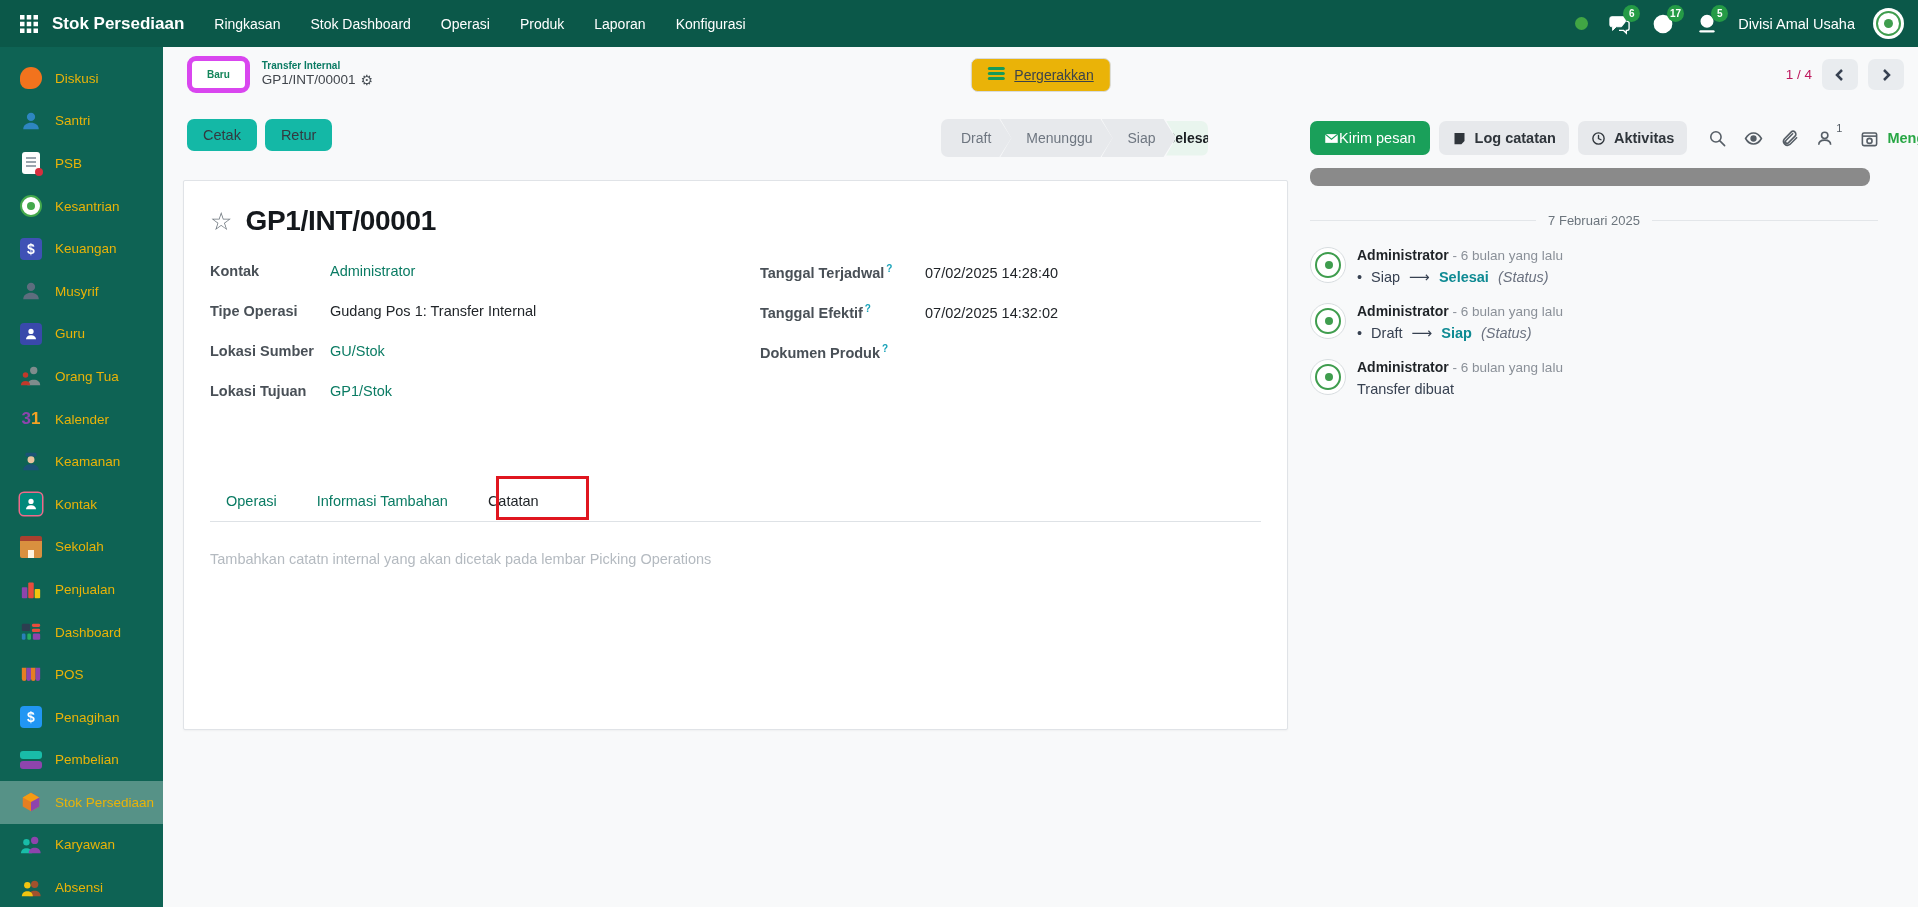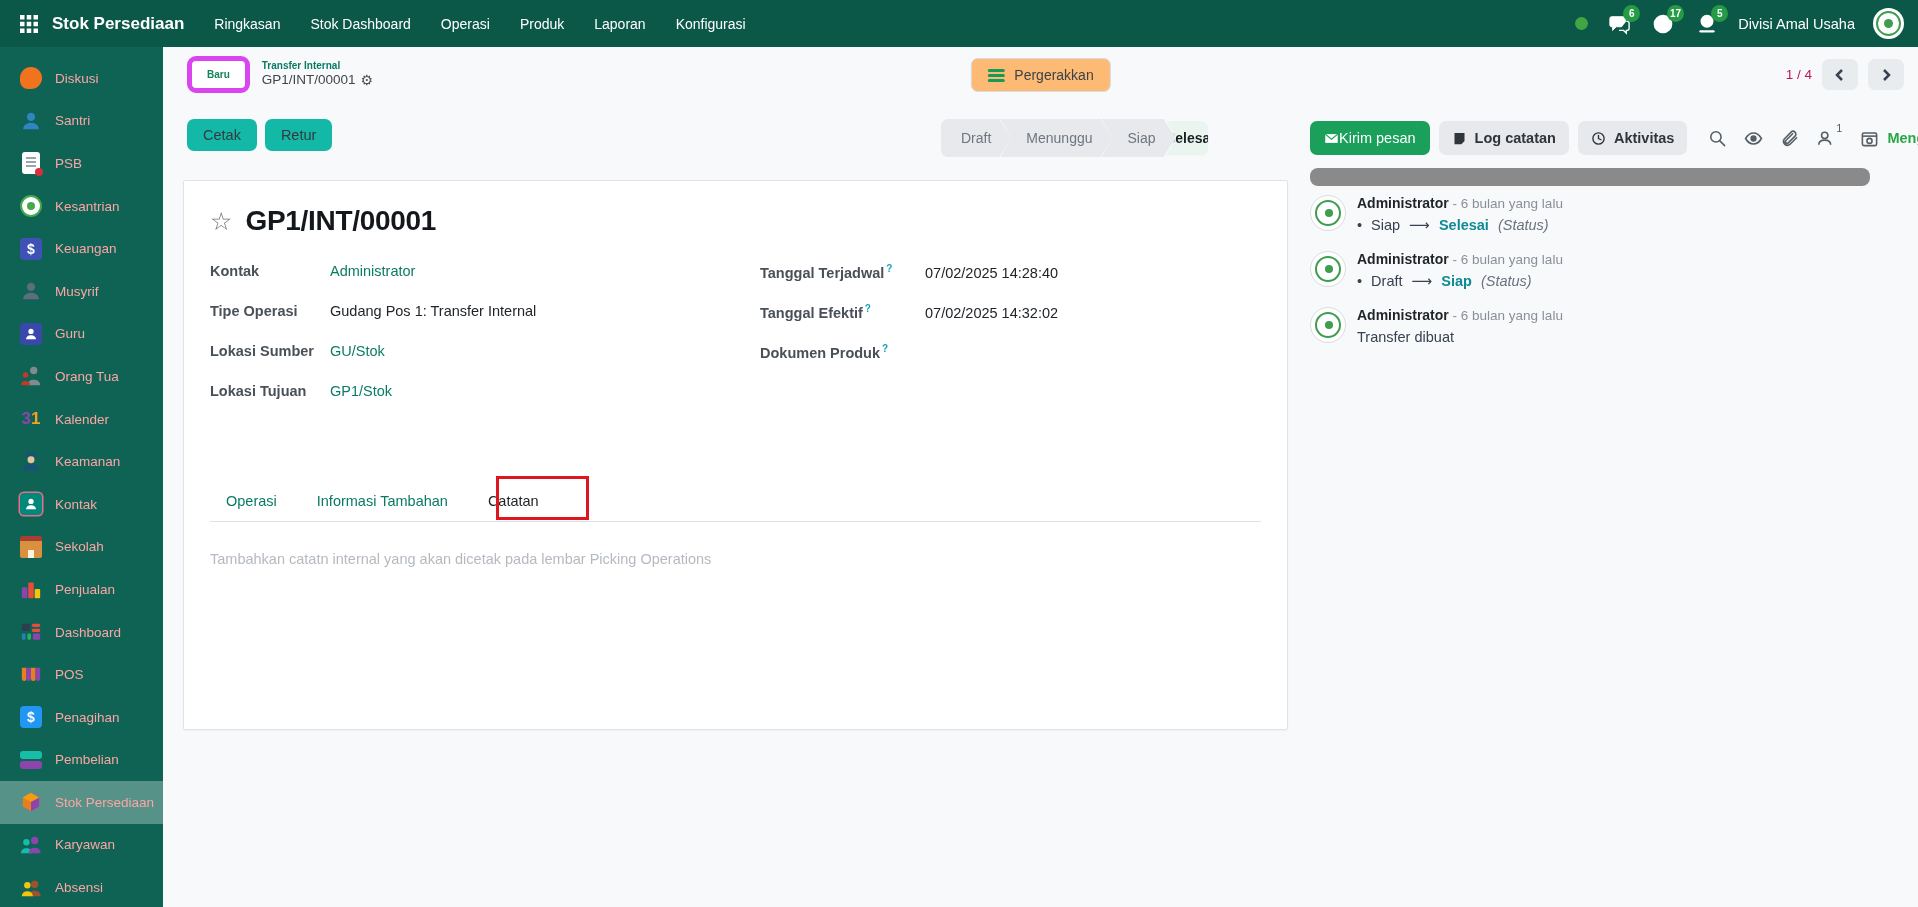--- a/index.html
+++ b/index.html
@@ -22,21 +22,21 @@
     justify-content:center; padding:0 3px; }
   .tb-user { font-size:14.5px; white-space:nowrap; }
   .tb-avatar { width:31px; height:31px; border-radius:50%; background:#fff; position:relative; }
   .tb-avatar::before { content:""; position:absolute; inset:3px; border-radius:50%; border:2px solid #3f9d4e; }
   .tb-avatar::after { content:""; position:absolute; left:11px; top:11px; width:9px; height:9px; border-radius:50%; background:#3f9d4e; }
 
   
   .sidebar { position:absolute; left:0; top:47px; width:163px; bottom:0; background:#0e6354; padding-top:10px; z-index:20; }
   .side-item { height:42.6px; display:flex; align-items:center; padding-left:20px; gap:13px; cursor:pointer; }
   .side-item.active { background:rgba(255,255,255,0.30); }
-  .side-label { color:#fca5a5; font-size:13.5px; white-space:nowrap; }
+  .side-label { color:#eab308; font-size:13.5px; white-space:nowrap; }
   .app-ic { width:22px; height:22px; flex-shrink:0; position:relative; display:flex; align-items:center; justify-content:center; }
   .app-ic svg { width:22px; height:22px; }
   .ic-diskusi { background:#f2731d; border-radius:50% 50% 50% 8px; }
   .ic-psb { background:#fdfdfd; border-radius:3px; width:18px; margin:0 2px;
     background-image:linear-gradient(#9aa4ad 0 0),linear-gradient(#9aa4ad 0 0),linear-gradient(#9aa4ad 0 0);
     background-repeat:no-repeat; background-size:10px 2px; background-position:4px 5px,4px 9px,4px 13px; }
   .ic-psb::after { content:""; position:absolute; right:-3px; bottom:-2px; width:8px; height:8px; border-radius:50%; background:#d62f3e; }
   .ic-kesantrian { background:#fff; border-radius:50%; border:2px solid #44a94c; }
   .ic-kesantrian::after { content:""; position:absolute; left:5px; top:5px; width:8px; height:8px; border-radius:50%; background:#44a94c; }
   .ic-keuangan { background:#3f51b5; border-radius:4px; }
@@ -56,23 +56,23 @@
   .main { position:absolute; left:163px; top:47px; right:0; bottom:0; background:#f8f9fa; }
 
   .bc-row { position:absolute; left:0; top:0; right:0; height:58px; }
   .bc-left { position:absolute; left:24px; top:9px; display:flex; align-items:center; gap:12px; }
   .stage-badge { border:5px solid #d946ef; color:#14855a; background:#fff; font-weight:bold; font-size:10px;
     padding:8px 15px; border-radius:9px; cursor:pointer; }
   .bc-block { display:flex; flex-direction:column; line-height:1.25; }
   .bc-parent { color:#0a7b63; font-size:10px; font-weight:bold; cursor:pointer; }
   .bc-current { color:#41464c; font-size:13.5px; display:flex; align-items:center; gap:5px; }
   .bc-gear { color:#4b5258; font-size:14px; cursor:pointer; }
-  .move-btn { position:absolute; left:50%; transform:translateX(-50%); top:11px; background:#fdba74;
-    border:1px solid #d8dbdf; border-radius:7px; padding:8px 16px; display:flex; gap:10px; align-items:center;
-    font-size:14px; color:#3c434a; cursor:pointer; }
+  .move-btn { position:absolute; left:50%; transform:translateX(-50%); top:11px; background:#eab308;
+    border:1px solid #d8dbdf; border-radius:7px; padding:8px 16px; display:flex; gap:10px; align-items:flex-start;
+    font-size:14px; color:#3c434a; cursor:pointer;text-decoration:underline; }
   .burger { width:17px; height:13px; display:flex; flex-direction:column; justify-content:space-between; }
   .burger span { height:3px; border-radius:2px; background:#169a5a; }
   .pager { position:absolute; right:14px; top:12px; display:flex; align-items:center; gap:10px; }
   .pager-count { font-size:13.5px; color:#be185d; }
   .pager-btn { width:36px; height:31px; background:#e9ecef; border:none; border-radius:7px; display:flex;
     align-items:center; justify-content:center; cursor:pointer; }
   .pager-btn svg { width:12px; height:12px; stroke:#374151; stroke-width:2.5; fill:none; }
 
   .ctrl-row { position:absolute; left:0; top:72px; right:0; height:42px; }
   .btn-gray { background:#14b8a6; border:none; border-radius:7px; padding:8px 16px; font-size:14.5px;
@@ -528,20 +528,23 @@
             <rect x="3" y="5" width="18" height="16" rx="2"></rect>
             <path d="M3 9h18"></path>
             <circle cx="12" cy="15" r="3.2"></circle>
           </svg>
         <span class="follow-label">Meng</span>
       </div>
     </div>
 
     <div class="gray-bar"></div>
 
+    <div class="date-divider">
+      <span>7 Februari 2025</span>
+    </div>
 
     <div class="msg">
       <span class="msg-avatar"></span>
       <div>
         <div class="msg-head"><span class="msg-author">Administrator</span> <span>- 6 bulan yang lalu</span></div>
         <div class="msg-body">
           <span class="msg-bullet">•</span>
           <span>Siap</span>
           <span class="msg-arrow">⟶</span>
           <span class="msg-to">Selesai</span>

